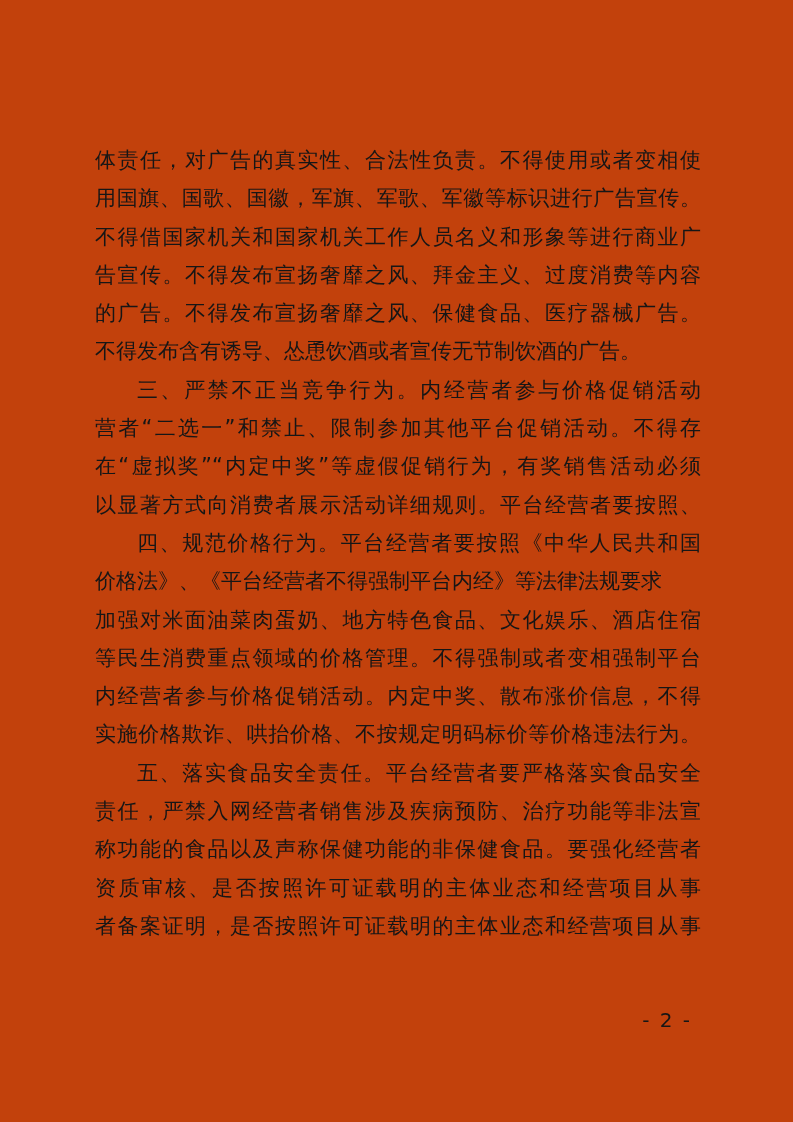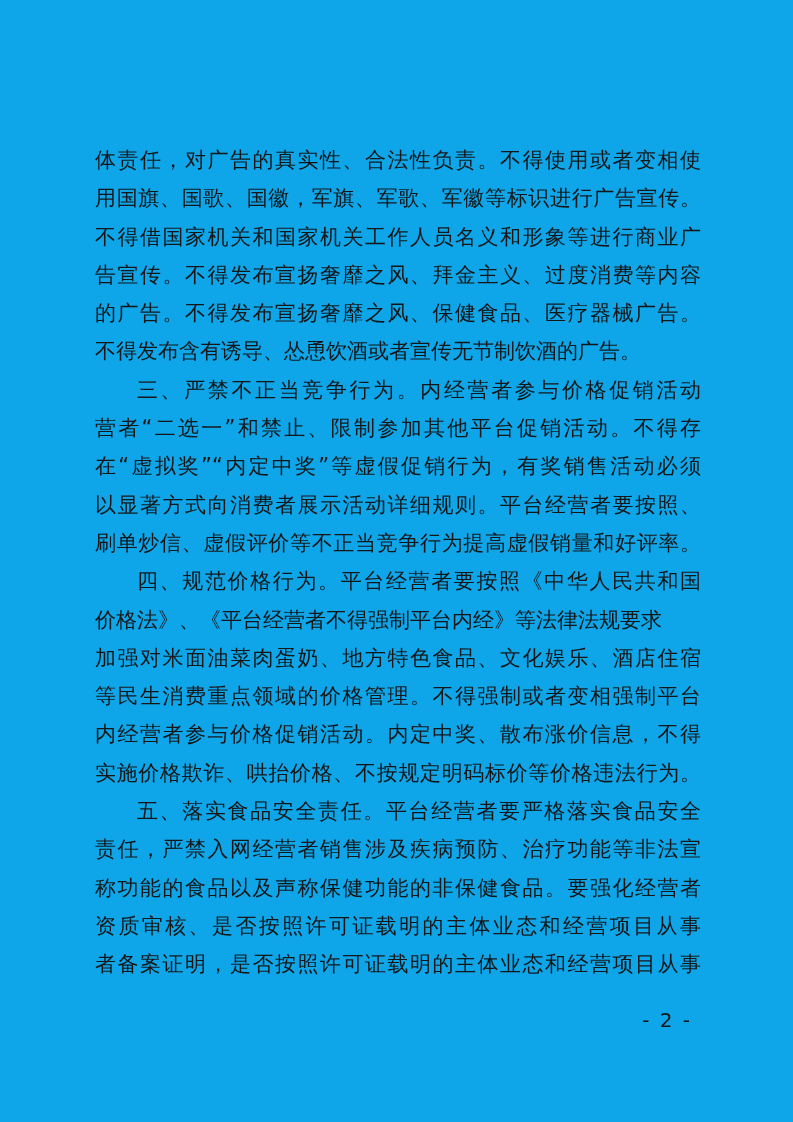--- a/index.html
+++ b/index.html
@@ -11,21 +11,21 @@
     position: relative;
     width: 793px;
     height: 1122px;
     overflow: hidden;
     font-family: "DejaVu Sans", sans-serif;
     color: #161616;
   }
   .page {
     position: absolute;
     inset: 0;
-    background: #0ea5e9;
+    background: #c2410c;
   }
   .text-block {
     position: absolute;
     left: 95px;
     top: 141px;
     width: 606px;
   }
   .line {
     font-size: 21px;
     line-height: 38.3px;
@@ -61,21 +61,20 @@
     <div class="line">体责任，对广告的真实性、合法性负责。不得使用或者变相使</div>
     <div class="line">用国旗、国歌、国徽，军旗、军歌、军徽等标识进行广告宣传。</div>
     <div class="line">不得借国家机关和国家机关工作人员名义和形象等进行商业广</div>
     <div class="line">告宣传。不得发布宣扬奢靡之风、拜金主义、过度消费等内容</div>
     <div class="line">的广告。不得发布宣扬奢靡之风、保健食品、医疗器械广告。</div>
     <div class="line short">不得发布含有诱导、怂恿饮酒或者宣传无节制饮酒的广告。</div>
     <div class="line indent">三、严禁不正当竞争行为。内经营者参与价格促销活动</div>
     <div class="line">营者“二选一”和禁止、限制参加其他平台促销活动。不得存</div>
     <div class="line">在“虚拟奖”“内定中奖”等虚假促销行为，有奖销售活动必须</div>
     <div class="line">以显著方式向消费者展示活动详细规则。平台经营者要按照、</div>
-    <div class="line">刷单炒信、虚假评价等不正当竞争行为提高虚假销量和好评率。</div>
     <div class="line indent">四、规范价格行为。平台经营者要按照《中华人民共和国</div>
     <div class="line short">价格法》、《平台经营者不得强制平台内经》等法律法规要求</div>
     <div class="line">加强对米面油菜肉蛋奶、地方特色食品、文化娱乐、酒店住宿</div>
     <div class="line">等民生消费重点领域的价格管理。不得强制或者变相强制平台</div>
     <div class="line">内经营者参与价格促销活动。内定中奖、散布涨价信息，不得</div>
     <div class="line">实施价格欺诈、哄抬价格、不按规定明码标价等价格违法行为。</div>
     <div class="line indent">五、落实食品安全责任。平台经营者要严格落实食品安全</div>
     <div class="line">责任，严禁入网经营者销售涉及疾病预防、治疗功能等非法宣</div>
     <div class="line">称功能的食品以及声称保健功能的非保健食品。要强化经营者</div>
     <div class="line">资质审核、是否按照许可证载明的主体业态和经营项目从事</div>

